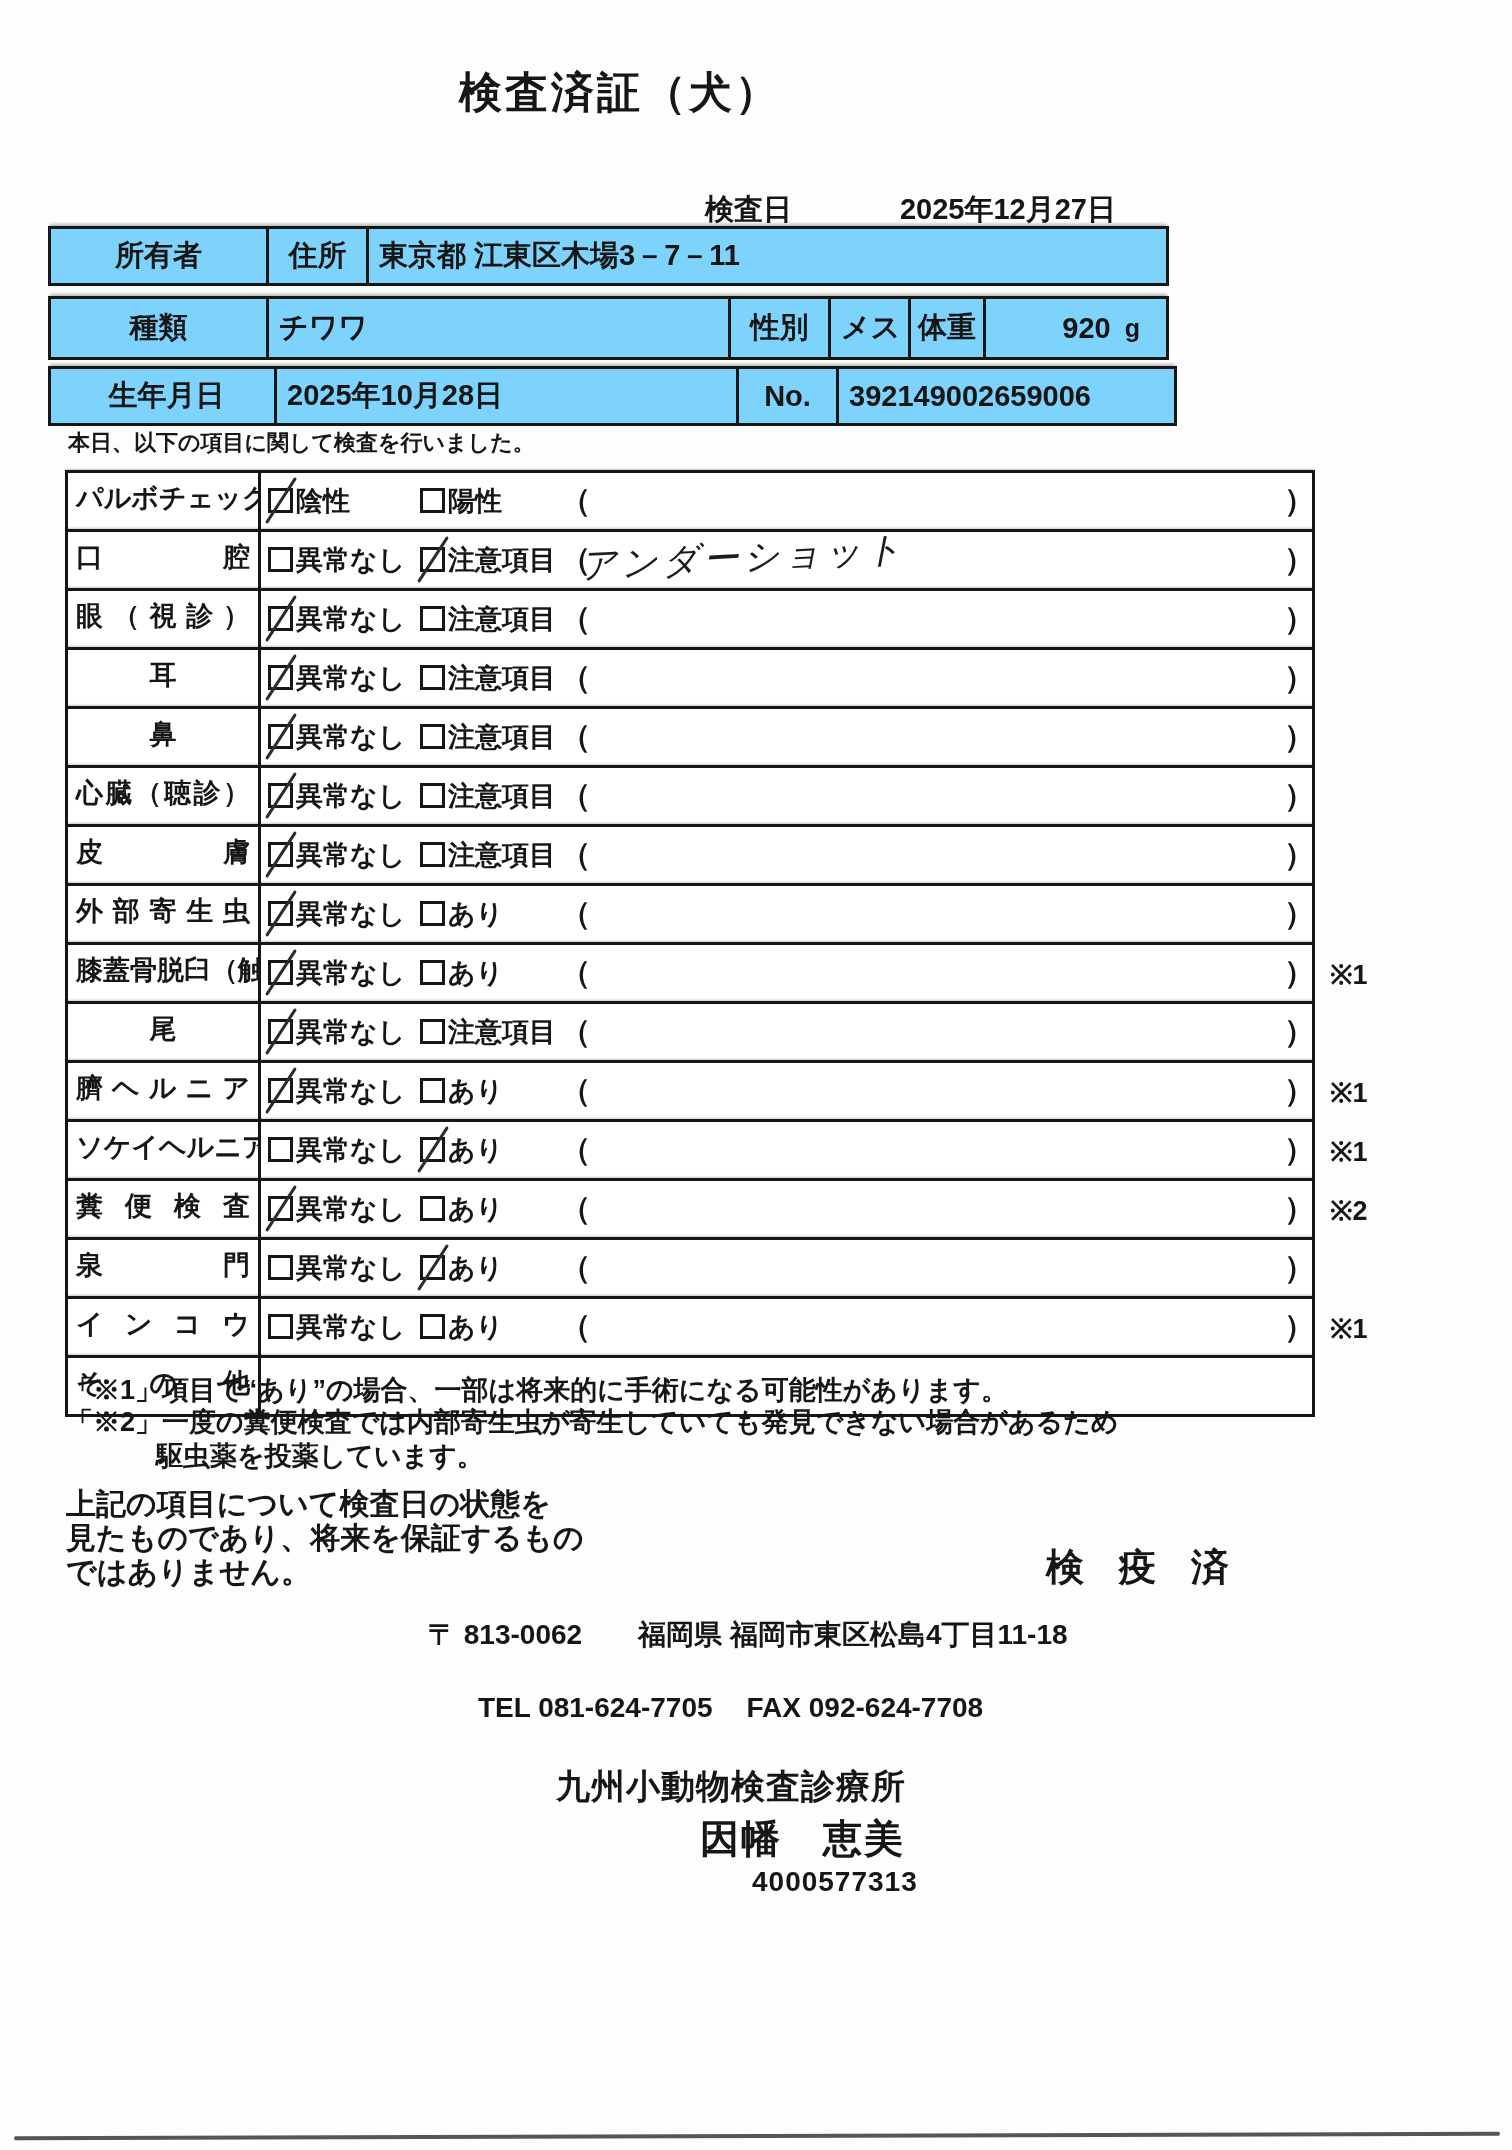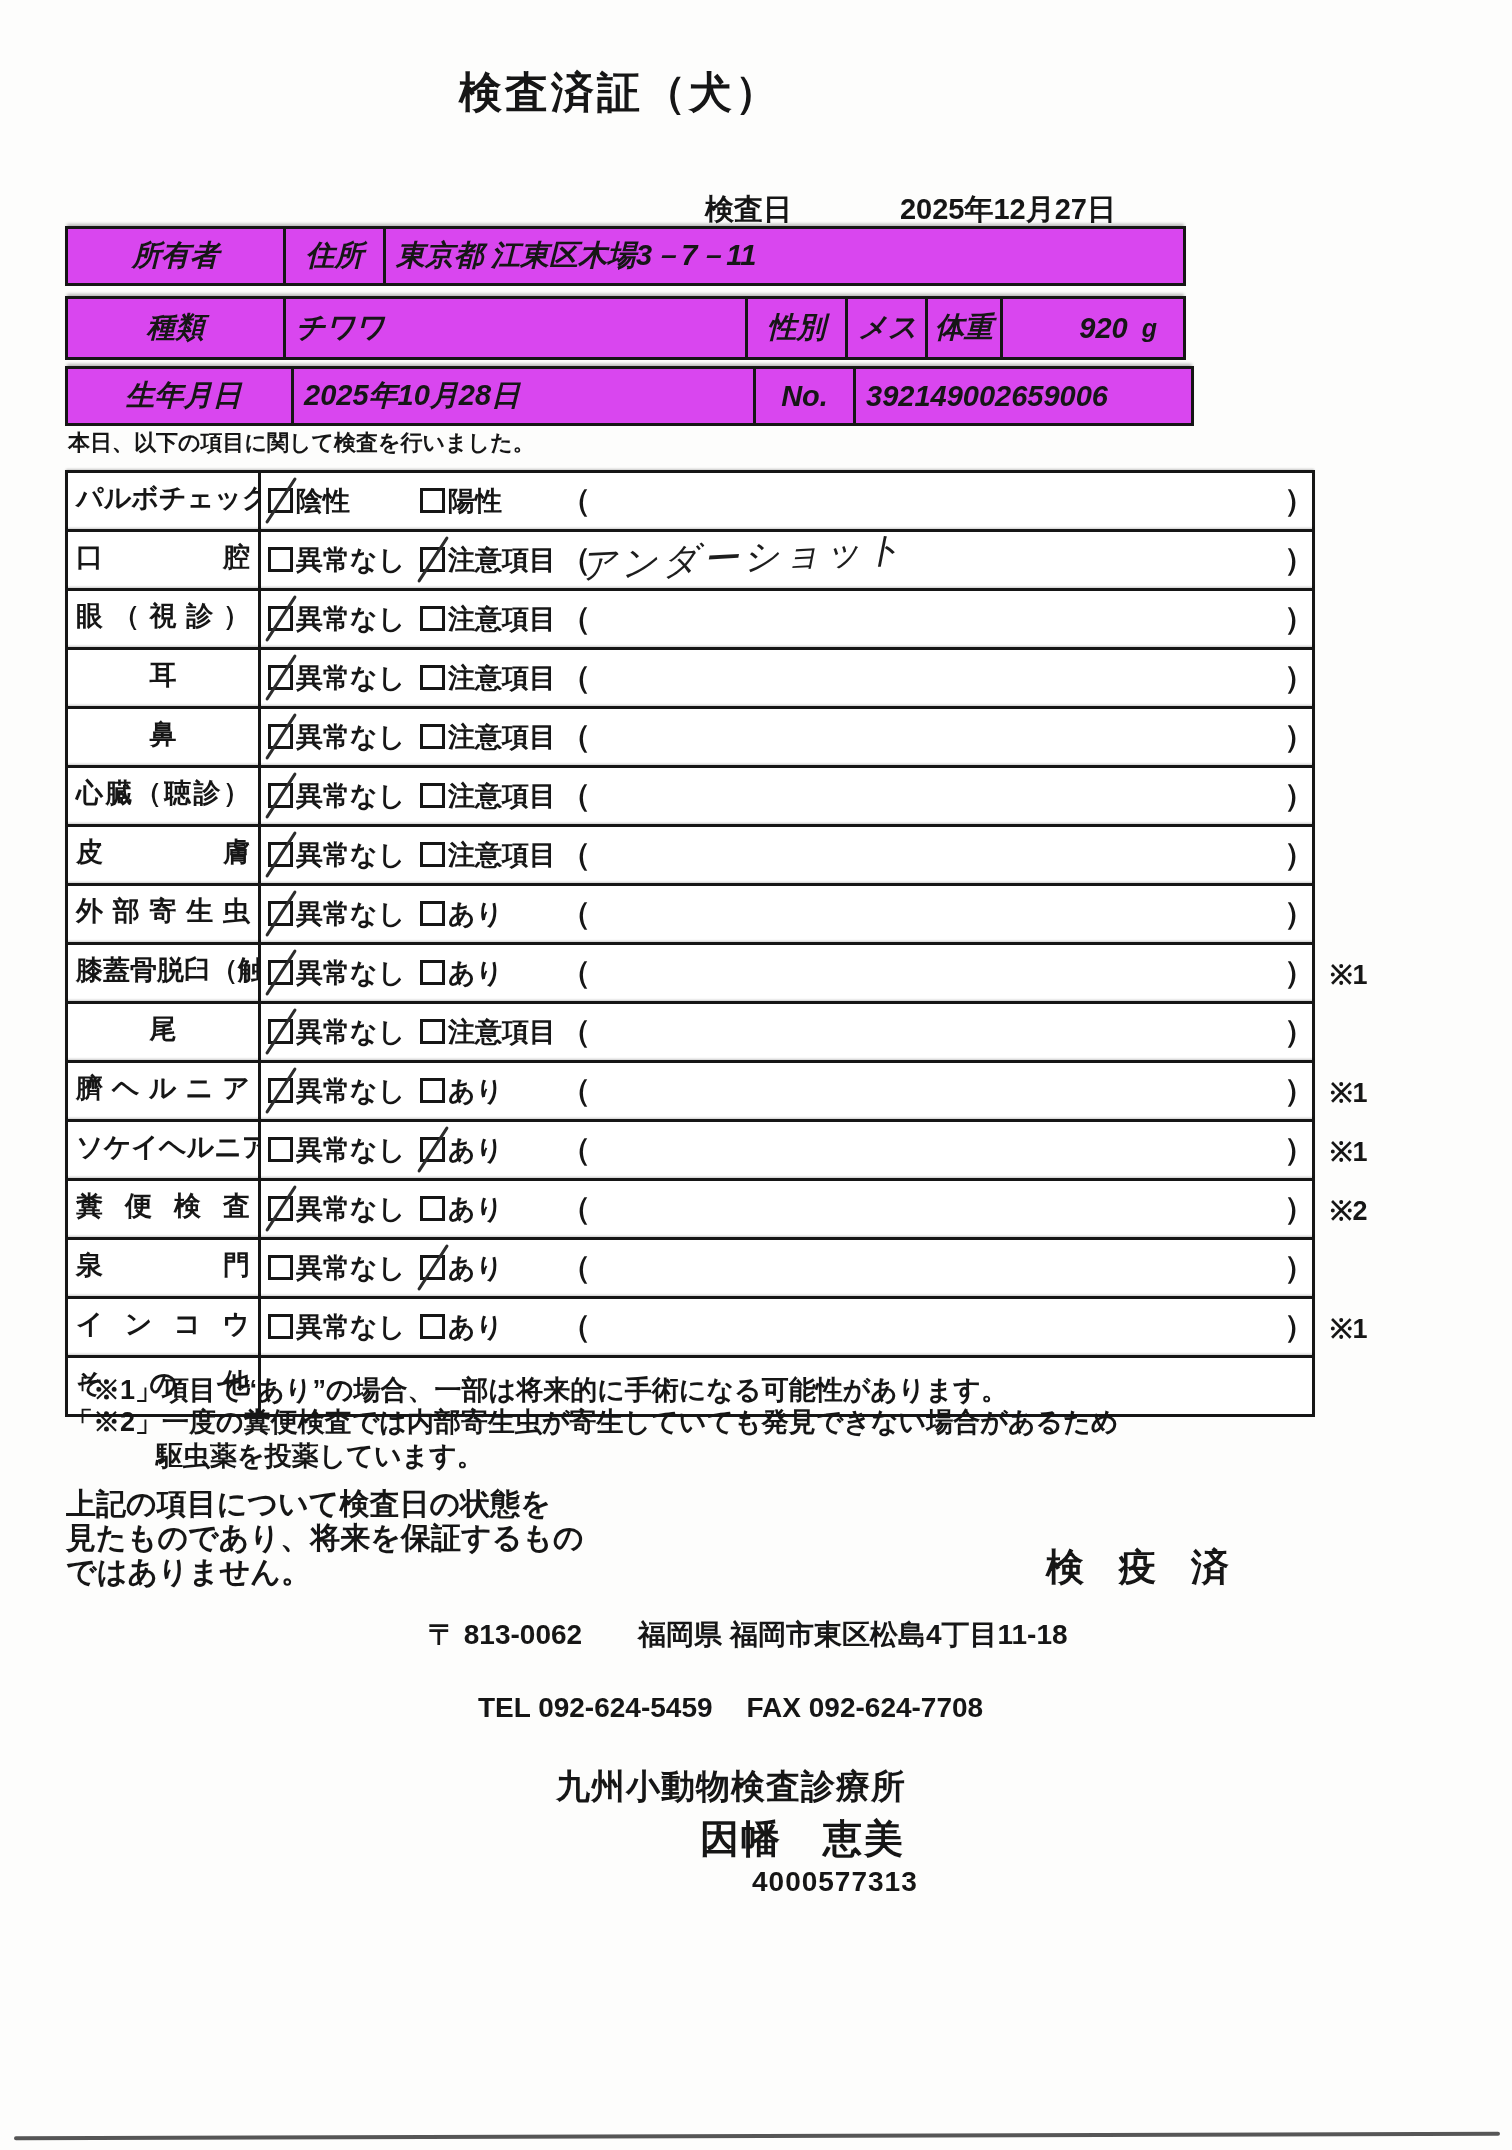--- a/index.html
+++ b/index.html
@@ -16,26 +16,25 @@
   
   .title{
     left:0;top:64px;width:1240px;
     text-align:center;
     font-size:43px;font-weight:700;letter-spacing:3px;
   }
   .insp-date-label{left:705px;top:190px;font-size:29px;font-weight:700;}
   .insp-date-value{left:820px;top:190px;width:296px;text-align:right;font-size:29px;font-weight:700;}
   
   .itable{
-    position:absolute;left:65px;width:1115px;
+    position:absolute;left:48px;width:1115px;
     border:3px solid #161616;
     box-shadow:0 -4px 3px -2px rgba(0,0,0,.28);
     display:flex;align-items:stretch;
-    background:#d946ef;
-    font-style:italic;
+    background:#7dd3fc;
   }
   .icell{
     border-right:3px solid #161616;
     display:flex;align-items:center;
     font-size:29px;font-weight:700;
     padding:0 10px;box-sizing:border-box;
     white-space:nowrap;overflow:hidden;
   }
   .icell:last-child{border-right:none;}
   .icell.lab{justify-content:center;}
@@ -312,21 +311,21 @@
   <div class="abs disc d2">見たものであり、将来を保証するもの</div>
   <div class="abs disc d1">上記の項目について検査日の状態を</div>
   <div class="abs disc d3">ではありません。</div>
 
   <div class="abs stamp">検 疫 済</div>
 
   <div class="abs addr-line">
     <span>〒 813-0062</span><span class="gap"></span><span>福岡県 福岡市東区松島4丁目11-18</span>
   </div>
   <div class="abs tel-line">
-    <span>TEL 092-624-5459</span><span class="gap"></span><span>FAX 092-624-7708</span>
+    <span>TEL 081-624-7705</span><span class="gap"></span><span>FAX 092-624-7708</span>
   </div>
   <div class="abs clinic-name">九州小動物検査診療所</div>
   <div class="abs vet-name">因幡　恵美</div>
   <div class="abs serial">4000577313</div>
 
   <div class="abs scan-line"></div>
 
 </div>
 
 </body></html>

